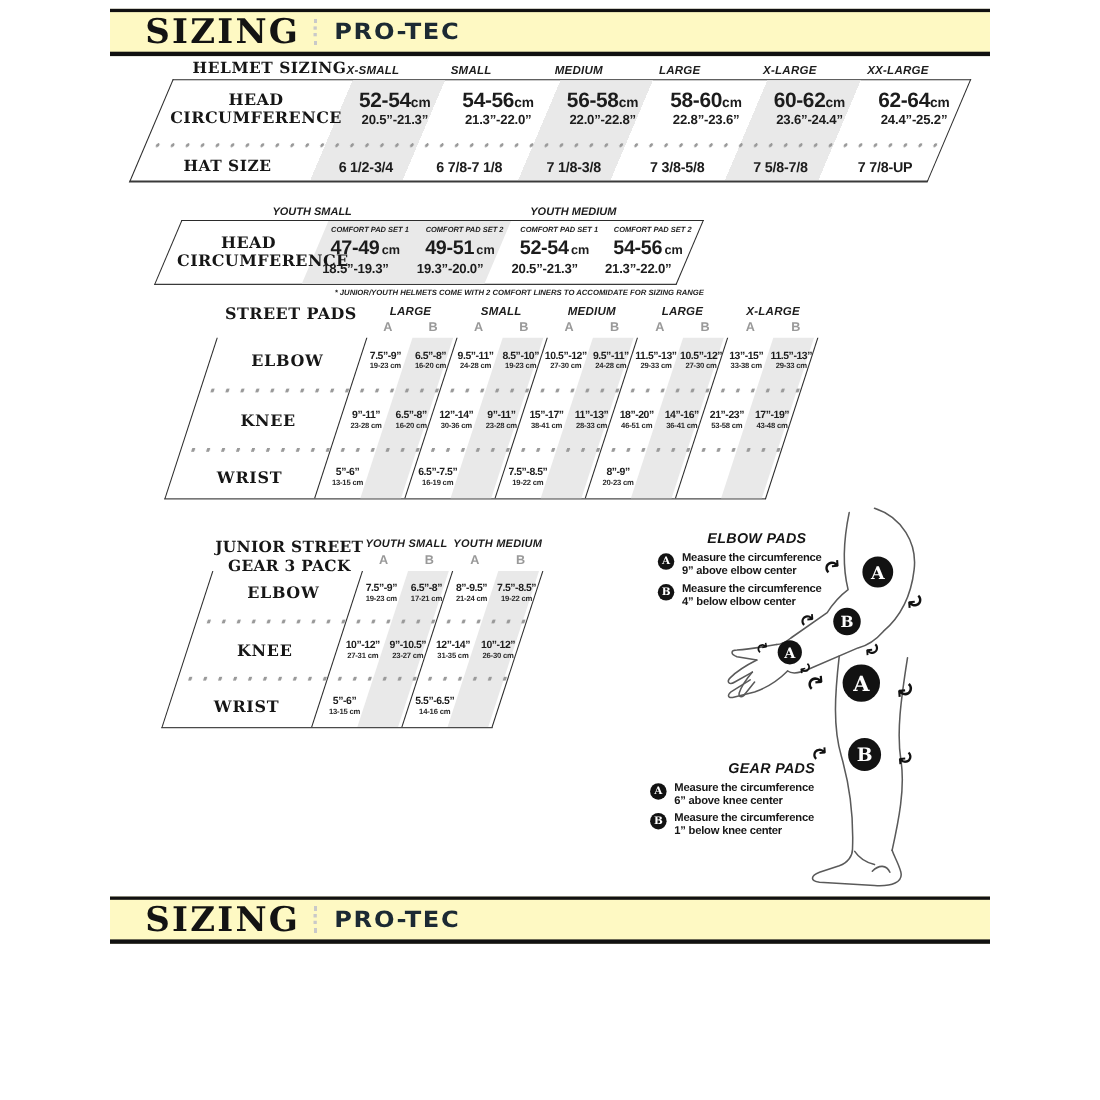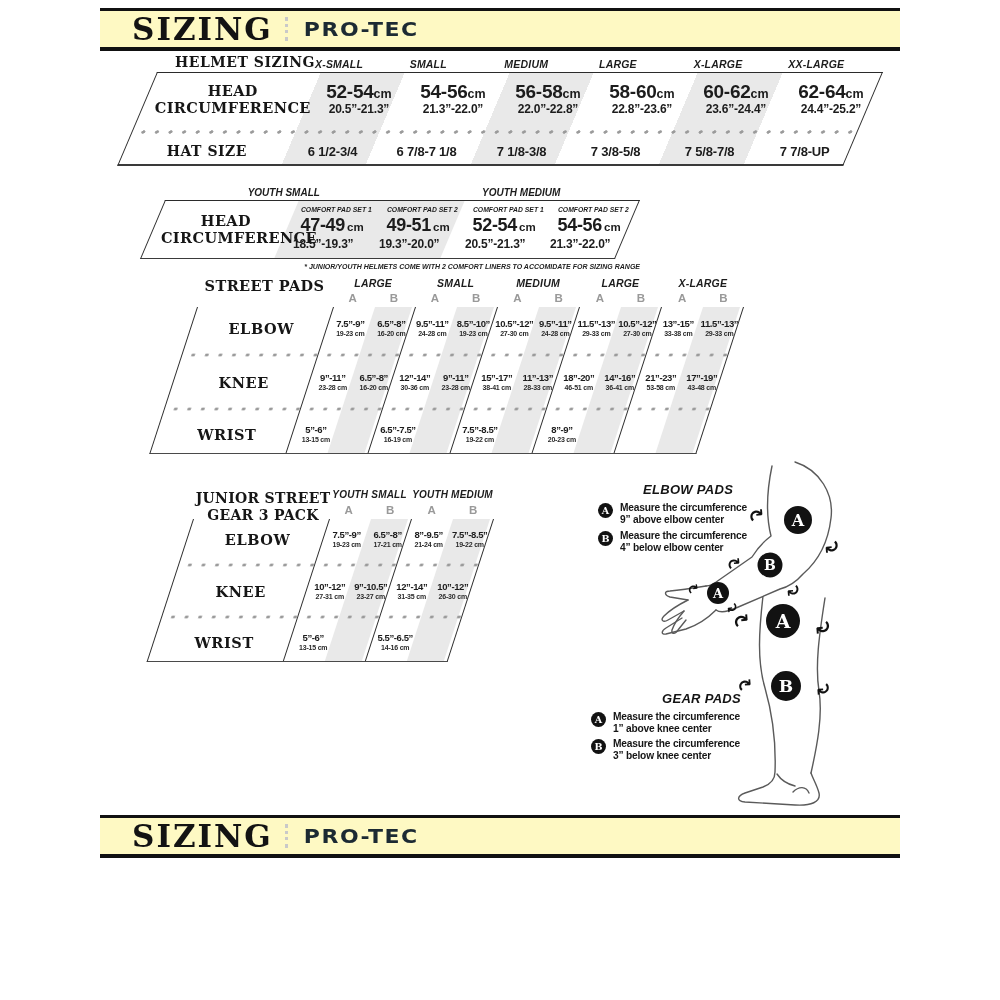--- a/index.html
+++ b/index.html
@@ -710,28 +710,28 @@
         <span>Measure the circumference</span>
         <span>4” below elbow center</span>
       </span>
   </div>
 
   <div class="m-title" style="left:662px;top:691px;">GEAR PADS</div>
   <div class="m-item" style="left:591px;top:711px;">
     <span class="m-key">A</span>
     <span class="m-txt">
         <span>Measure the circumference</span>
-        <span>1” above knee center</span>
+        <span>6” above knee center</span>
       </span>
   </div>
   <div class="m-item" style="left:591px;top:738px;">
     <span class="m-key">B</span>
     <span class="m-txt">
         <span>Measure the circumference</span>
-        <span>3” below knee center</span>
+        <span>1” below knee center</span>
       </span>
   </div>
 
   <svg class="illus" style="left:630px;top:456px;" width="245" height="200" viewBox="0 0 245 200">
     <path d="M165,6 C190,14 204,38 201,62 C198,88 187,106 173,118 C166,126 158,131 150,133 L106,152 C97,156 90,157 86,154"></path>
     <path d="M142,10 C137,34 136,60 141,80 C133,86 127,93 122,101 L89,124 C84,128 80,130 76,130"></path>
     <path d="M86,154 C78,162 68,169 56,173 L36,178 C31,179 31,175 36,172 L52,162"></path>
     <path d="M76,130 C64,132 52,134 40,135 C34,135 34,139 40,141 L58,144"></path>
     <path d="M58,144 C48,149 40,154 34,160 C30,164 33,167 38,164 L54,155"></path>
     <path d="M54,155 C48,162 44,168 42,174 C41,178 45,179 48,174 L56,164"></path>

